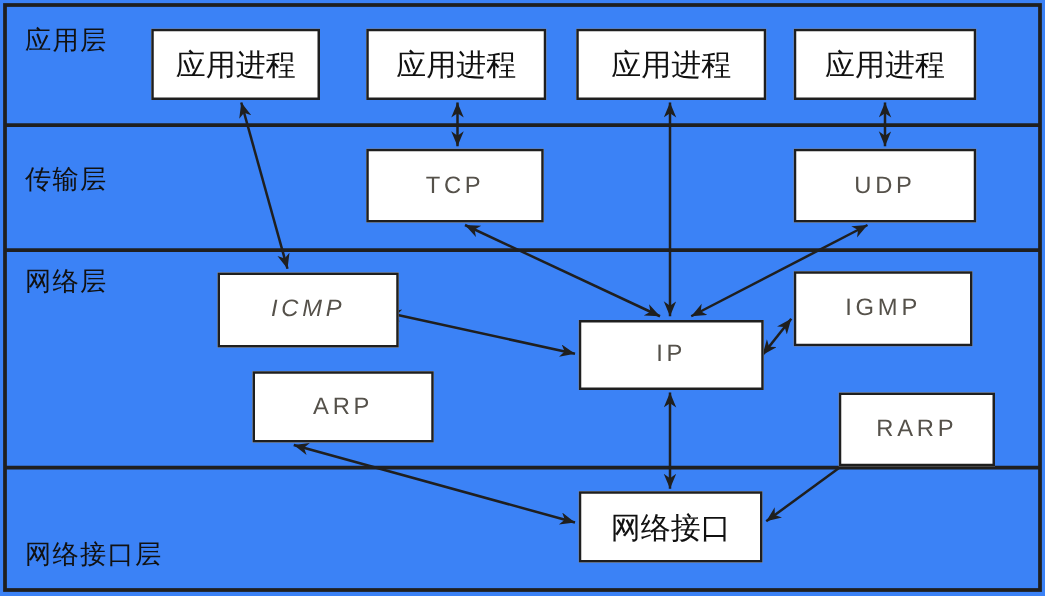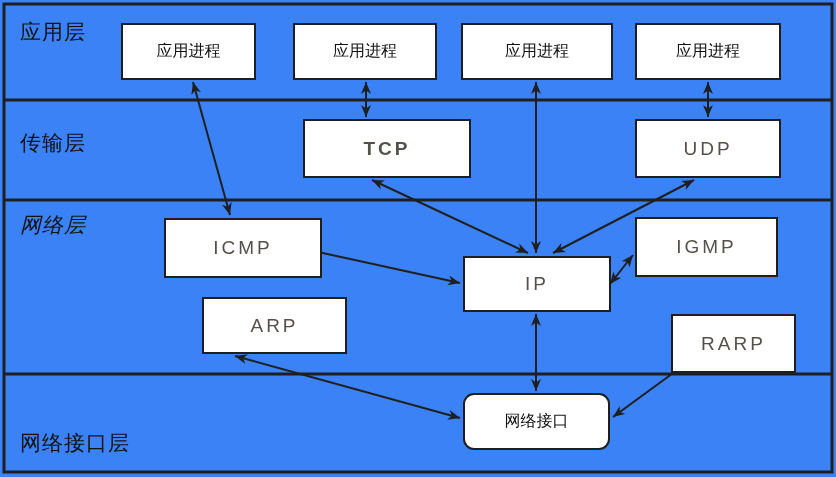--- a/index.html
+++ b/index.html
@@ -19,21 +19,21 @@
     white-space:nowrap;
   }
   .node {
     position:absolute;
     box-sizing:border-box;
     border:2px solid #1f1f1f;
     background:#ffffff;
     display:flex;
     align-items:center;
     justify-content:center;
-    font-size:16px;
+    font-size:24px;
     color:#111111;
     white-space:nowrap;
   }
   .node.latin {
     font-size:19px;
     color:#55514a;
     letter-spacing:3px;
   }
 </style>
 </head>
@@ -62,30 +62,30 @@
         <line x1="309" y1="250" x2="460" y2="283" stroke="#1f1f1f" stroke-width="2" marker-end="url(#head)" marker-start="url(#head)"></line>
         <line x1="610" y1="284" x2="633" y2="255" stroke="#1f1f1f" stroke-width="2" marker-end="url(#head)" marker-start="url(#head)"></line>
         <line x1="536" y1="314" x2="536" y2="391" stroke="#1f1f1f" stroke-width="2" marker-end="url(#head)" marker-start="url(#head)"></line>
         <line x1="235" y1="356" x2="460" y2="418" stroke="#1f1f1f" stroke-width="2" marker-end="url(#head)" marker-start="url(#head)"></line>
         <line x1="695" y1="357" x2="613" y2="417" stroke="#1f1f1f" stroke-width="2" marker-end="url(#head)" marker-start="url(#head)"></line>
       </g>
   </svg>
   <div id="label-layer">
       <div class="layer-label" style="left: 20px; top: 18px;">应用层</div>
       <div class="layer-label" style="left: 20px; top: 129px;">传输层</div>
-      <div class="layer-label" style="left: 20px; top: 211px; font-style: italic;">网络层</div>
+      <div class="layer-label" style="left: 20px; top: 211px;">网络层</div>
       <div class="layer-label" style="left: 20px; top: 383px; margin-top: 46px;">网络接口层</div>
     </div>
   <div id="node-layer">
       <div class="node" style="left: 121px; top: 23px; width: 135px; height: 57px;">应用进程</div>
       <div class="node" style="left: 293px; top: 23px; width: 144px; height: 57px;">应用进程</div>
       <div class="node" style="left: 461px; top: 23px; width: 152px; height: 57px;">应用进程</div>
       <div class="node" style="left: 635px; top: 23px; width: 146px; height: 57px;">应用进程</div>
-      <div class="node latin" style="left: 303px; top: 119px; width: 168px; height: 59px; font-weight: bold;">TCP</div>
+      <div class="node latin" style="left: 293px; top: 119px; width: 142px; height: 59px;">TCP</div>
       <div class="node latin" style="left: 635px; top: 119px; width: 146px; height: 59px;">UDP</div>
-      <div class="node latin" style="left: 164px; top: 218px; width: 158px; height: 60px;">ICMP</div>
+      <div class="node latin" style="left: 174px; top: 218px; width: 145px; height: 60px; font-style: italic;">ICMP</div>
       <div class="node latin" style="left: 635px; top: 217px; width: 143px; height: 60px;">IGMP</div>
       <div class="node latin" style="left: 463px; top: 256px; width: 148px; height: 56px;">IP</div>
       <div class="node latin" style="left: 162px; top: 297px; width: 145px; height: 57px; margin-left: 40px;">ARP</div>
       <div class="node latin" style="left: 635px; top: 314px; width: 125px; height: 59px; margin-left: 36px;">RARP</div>
-      <div class="node" style="left: 463px; top: 393px; width: 147px; height: 57px; border-radius: 11px;">网络接口</div>
+      <div class="node" style="left: 463px; top: 393px; width: 147px; height: 57px;">网络接口</div>
     </div>
 </div>
 
 </body></html>

